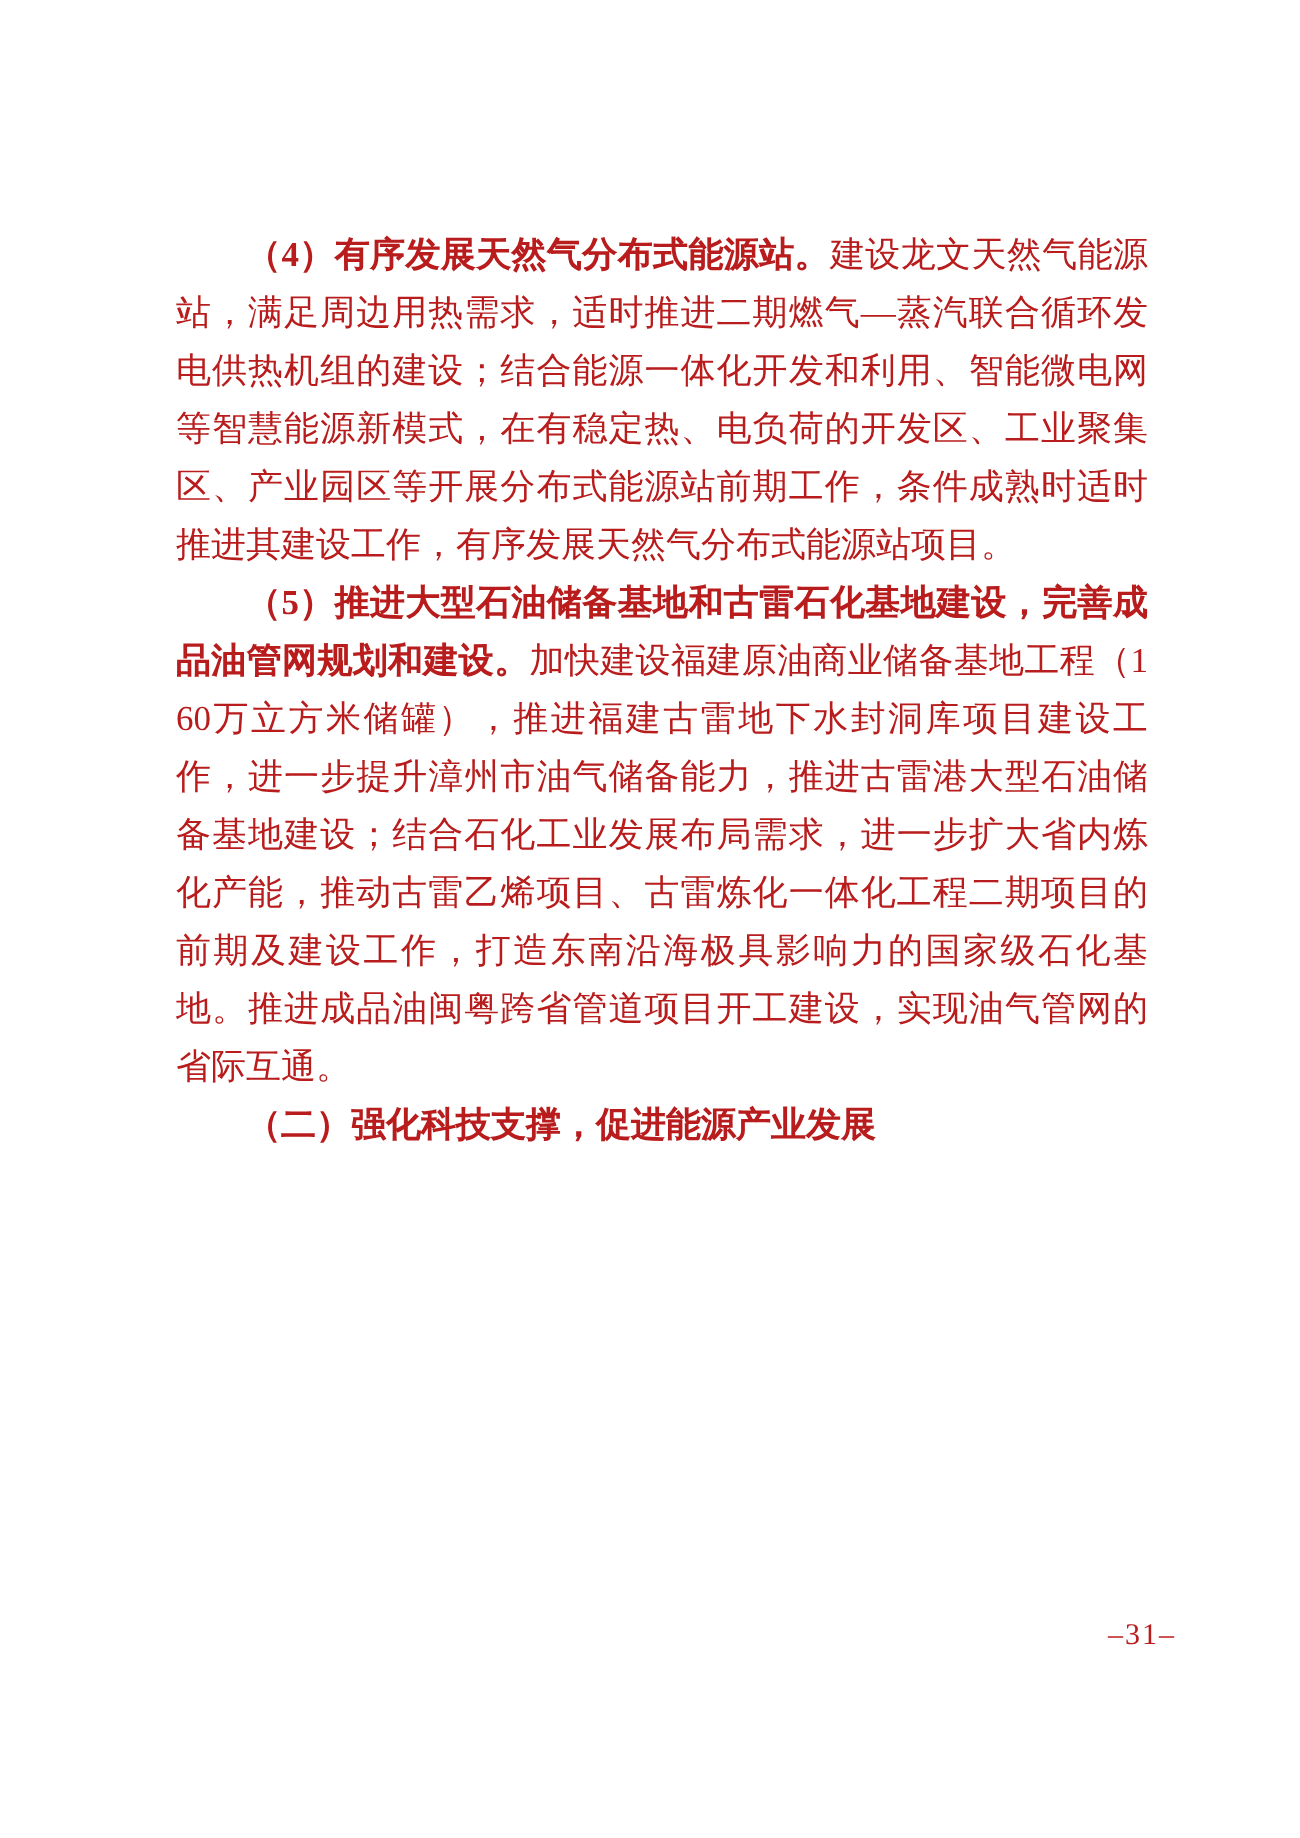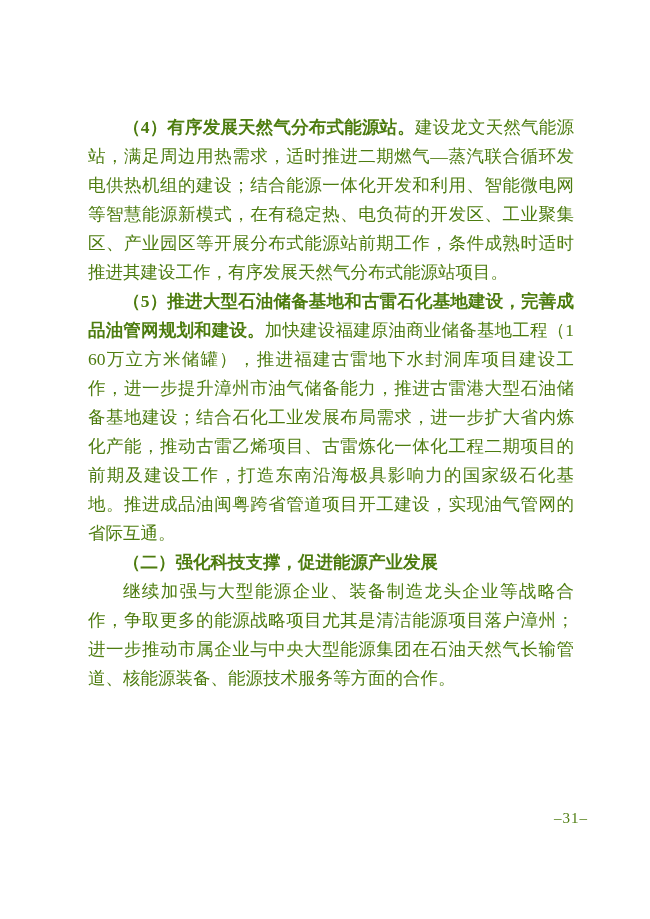--- a/index.html
+++ b/index.html
@@ -5,21 +5,21 @@
   html, body {
     margin: 0;
     padding: 0;
     background: #ffffff;
   }
   .page {
     position: relative;
     width: 650px;
     height: 919px;
     background: #ffffff;
-    color: #4d7c0f;
+    color: #b91c1c;
     font-family: "Liberation Serif", "DejaVu Serif", serif;
     overflow: hidden;
   }
   .content {
     position: absolute;
     left: 88px;
     top: 113px;
     width: 486px;
     font-size: 17.5px;
     line-height: 29px;
@@ -50,18 +50,17 @@
 
 <div class="page">
   <div class="content">
 
     <p class="para"><span class="lead">（4）有序发展天然气分布式能源站。</span><span>建设龙文天然气能源站，满足周边用热需求，适时推进二期燃气—蒸汽联合循环发电供热机组的建设；结合能源一体化开发和利用、智能微电网等智慧能源新模式，在有稳定热、电负荷的开发区、工业聚集区、产业园区等开展分布式能源站前期工作，条件成熟时适时推进其建设工作，有序发展天然气分布式能源站项目。</span></p>
 
     <p class="para"><span class="lead">（5）推进大型石油储备基地和古雷石化基地建设，完善成品油管网规划和建设。</span><span>加快建设福建原油商业储备基地工程（160万立方米储罐），推进福建古雷地下水封洞库项目建设工作，进一步提升漳州市油气储备能力，推进古雷港大型石油储备基地建设；结合石化工业发展布局需求，进一步扩大省内炼化产能，推动古雷乙烯项目、古雷炼化一体化工程二期项目的前期及建设工作，打造东南沿海极具影响力的国家级石化基地。推进成品油闽粤跨省管道项目开工建设，实现油气管网的省际互通。</span></p>
 
     <p class="para heading">（二）强化科技支撑，促进能源产业发展</p>
 
-    <p class="para"><span>继续加强与大型能源企业、装备制造龙头企业等战略合作，争取更多的能源战略项目尤其是清洁能源项目落户漳州；进一步推动市属企业与中央大型能源集团在石油天然气长输管道、核能源装备、能源技术服务等方面的合作。</span></p>
 
   </div>
 
   <div class="page-number">–31–</div>
 </div>
 
 </body></html>

